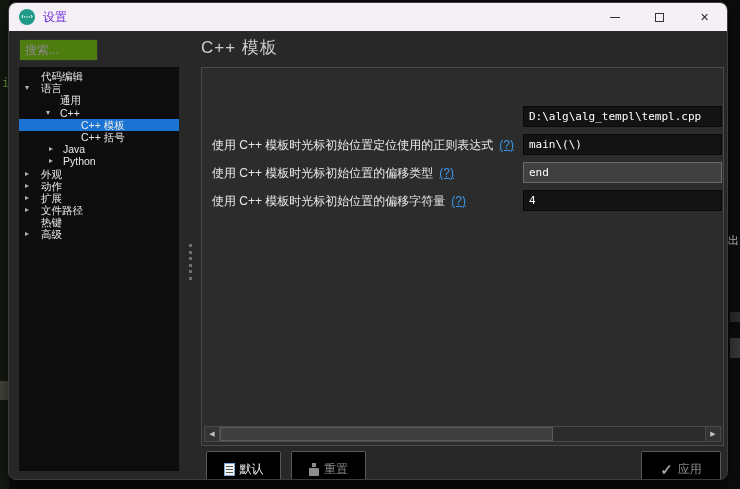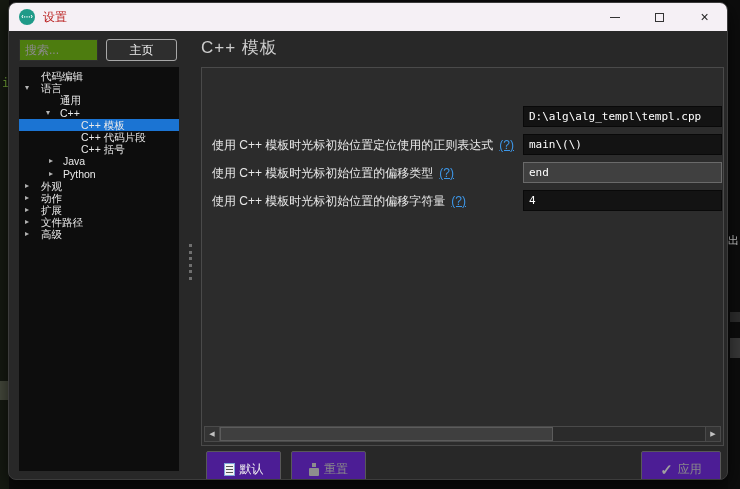--- a/index.html
+++ b/index.html
@@ -25,21 +25,21 @@
     position:absolute; left:8px; top:2px; width:720px; height:478px;
     background:#282828; border:1px solid #3c3c3c; border-radius:8px;
     overflow:hidden; box-shadow:0 6px 20px rgba(0,0,0,.65);
   }
 
   
   .titlebar { position:absolute; left:0; top:0; right:0; height:28px; background:#f5f0f5; display:flex; align-items:center; }
   .app-icon { width:16px; height:16px; border-radius:50%; background:#1f9a88; margin-left:10px;
               display:flex; align-items:center; justify-content:center;
               color:#fff; font-size:7px; font-weight:bold; letter-spacing:0; }
-  .win-title { margin-left:8px; color:#b91c1c; font-size:12px; }
+  .win-title { margin-left:8px; color:#6d28d9; font-size:12px; }
   .win-controls { margin-left:auto; display:flex; height:100%; }
   .win-btn { width:45px; height:100%; display:flex; align-items:center; justify-content:center; color:#333; }
   .glyph-min { width:10px; height:1px; background:#333; }
   .glyph-max { width:9px; height:9px; border:1px solid #333; }
   .glyph-close { font-size:14px; line-height:1; color:#222; }
 
   
   .search-input {
     position:absolute; left:10px; top:36px; width:79px; height:22px;
     background:#4d7c0f; border:1px solid #2e2e2e; color:#ddd;
@@ -89,21 +89,21 @@
                 background:#2b2b2b; border:1px solid #4a4a4a; display:flex; align-items:stretch; }
   .scroll-btn { width:15px; background:#343434; color:#c2c2c2; font-size:7px;
                 display:flex; align-items:center; justify-content:center; }
   .scroll-btn.left { border-right:1px solid #4a4a4a; }
   .scroll-btn.right { border-left:1px solid #4a4a4a; margin-left:auto; }
   .scroll-thumb { width:333px; background:#3f3f3f; border:1px solid #5c5c5c; margin:0; }
 
   
   .bottom-btn {
     position:absolute; top:448px; height:36px;
-    background:#4c1d95; border:1px solid #585858; border-radius:2px;
+    background:#000000; border:1px solid #585858; border-radius:2px;
     display:flex; align-items:center; justify-content:center; gap:5px;
     color:#f0f0f0; font-size:12px;
   }
   .bottom-btn.disabled { color:#8a8a8a; }
   .btn-default { left:197px; width:75px; }
   .btn-reset { left:282px; width:75px; }
   .btn-apply { left:632px; width:80px; }
 
   .icon-doc { width:11px; height:13px; background:#f2f2f2; border:1px solid #7fa6d8;
               display:flex; flex-direction:column; justify-content:space-evenly; padding:0 1px; }
@@ -136,23 +136,20 @@
       <div class="win-btn">
           <span class="glyph-max"></span>
         </div>
       <div class="win-btn">
           <span class="glyph-close">×</span>
         </div>
     </div>
   </div>
 
   <input class="search-input" placeholder="搜索..." style="">
-  <div class="home-btn">
-    <span>主页</span>
-  </div>
   <div class="page-title">C++  模板</div>
 
   <div class="tree-panel" id="tree-panel">
       <div class="tree-row">
         <span class="tree-arrow" style="left: 6px;"></span>
         <span class="tree-label" style="left: 22px;">代码编辑</span>
       </div>
       <div class="tree-row">
         <span class="tree-arrow" style="left: 6px;">▾</span>
         <span class="tree-label" style="left: 22px;">语言</span>
@@ -164,24 +161,20 @@
       <div class="tree-row">
         <span class="tree-arrow" style="left: 27px;">▾</span>
         <span class="tree-label" style="left: 41px;">C++</span>
       </div>
       <div class="tree-row selected">
         <span class="tree-arrow" style="left: 48px;"></span>
         <span class="tree-label" style="left: 62px;">C++ 模板</span>
       </div>
       <div class="tree-row">
         <span class="tree-arrow" style="left: 48px;"></span>
-        <span class="tree-label" style="left: 62px;">C++ 代码片段</span>
-      </div>
-      <div class="tree-row">
-        <span class="tree-arrow" style="left: 48px;"></span>
         <span class="tree-label" style="left: 62px;">C++ 括号</span>
       </div>
       <div class="tree-row">
         <span class="tree-arrow" style="left: 30px;">▸</span>
         <span class="tree-label" style="left: 44px;">Java</span>
       </div>
       <div class="tree-row">
         <span class="tree-arrow" style="left: 30px;">▸</span>
         <span class="tree-label" style="left: 44px;">Python</span>
       </div>
@@ -193,20 +186,24 @@
         <span class="tree-arrow" style="left: 6px;">▸</span>
         <span class="tree-label" style="left: 22px;">动作</span>
       </div>
       <div class="tree-row">
         <span class="tree-arrow" style="left: 6px;">▸</span>
         <span class="tree-label" style="left: 22px;">扩展</span>
       </div>
       <div class="tree-row">
         <span class="tree-arrow" style="left: 6px;">▸</span>
         <span class="tree-label" style="left: 22px;">文件路径</span>
+      </div>
+      <div class="tree-row">
+        <span class="tree-arrow" style="left: 6px;"></span>
+        <span class="tree-label" style="left: 22px;">热键</span>
       </div>
       <div class="tree-row">
         <span class="tree-arrow" style="left: 6px;">▸</span>
         <span class="tree-label" style="left: 22px;">高级</span>
       </div>
     </div>
 
   <div class="splitter">
     <i></i>
       <i></i>

